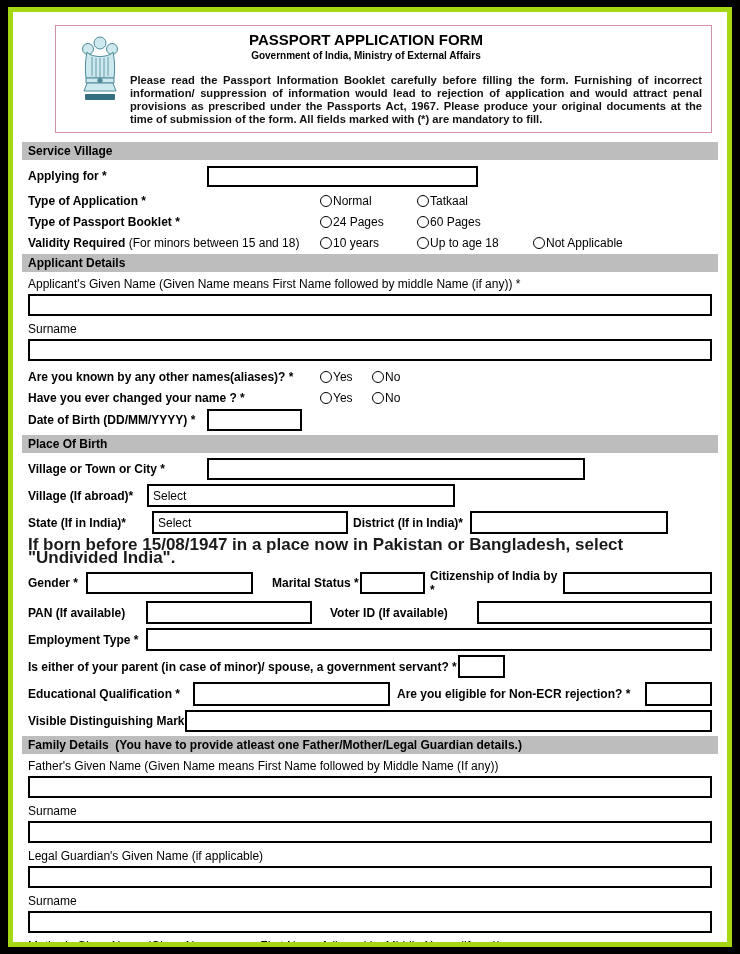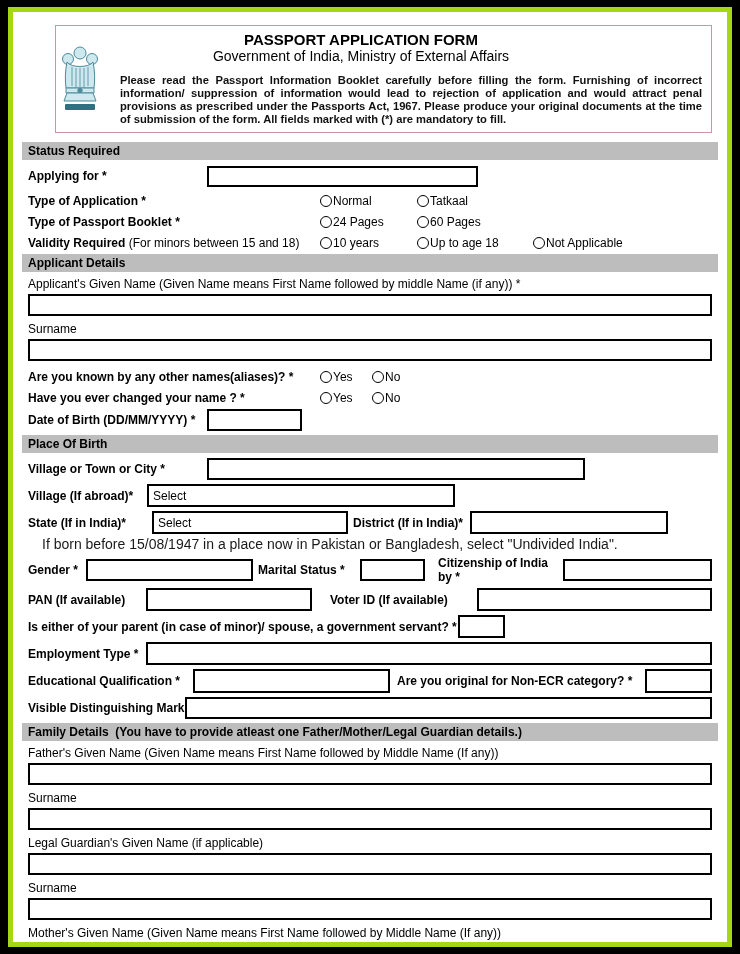--- a/index.html
+++ b/index.html
@@ -10,26 +10,26 @@
   }
   .frame {
     position:absolute; top:7px; left:8px; right:8px; bottom:7px;
     border:5px solid #a5d712; background:#fff; overflow:hidden;
   }
   .content { padding:13px 9px 0 9px; }
 
   
   .hdr {
     border:1px solid #d191a8; margin:0 6px 9px 33px;
-    padding:5px 9px 6px 1px; display:flex; gap:17px;align-items:center;
+    padding:5px 9px 6px 21px; display:flex; gap:7px;
   }
   .hdr-emblem { flex:0 0 46px; padding-top:3px; }
   .hdr-text { flex:1; min-width:0; }
   .hdr-title  { text-align:center; font-weight:bold; font-size:15px; line-height:17px; margin-right:100px; }
-  .hdr-sub    { text-align:center; font-weight:normal; font-size:14px; line-height:16px; margin-right:100px; }
+  .hdr-sub    { text-align:center; font-weight:bold; font-size:10px; line-height:16px; margin-right:100px; }
   .hdr-para   { font-weight:bold; font-size:11.2px; line-height:13px; text-align:justify; margin-top:10px; color:#111; }
 
   
   .bar {
     background:#bdbdbd; color:#000; font-weight:bold; font-size:12px;
     line-height:14px; padding:2px 6px; height:18px; margin:2px 0 5px 0;
     white-space:pre-wrap;
   }
 
   
@@ -51,21 +51,21 @@
     font-family:"Liberation Sans", sans-serif; font-size:12px;
   }
 
   
   .ropt { display:inline-flex; align-items:center; font-weight:normal; font-size:12px; flex-shrink:0; }
   .rc {
     width:12px; height:12px; border:1.5px solid #000; border-radius:50%;
     background:#fff; margin-right:1px; flex:0 0 auto; display:inline-block;
   }
 
-  .note { font-weight:normal; font-size:14px; color:#1a1a1a; margin:1px 6px 5px 20px; line-height:13px; }
+  .note { font-weight:bold; font-size:17px; color:#1a1a1a; margin:1px 6px 5px 6px; line-height:13px; }
 </style>
 </head>
 <body>
 
 <div class="frame">
 <div class="content">
 
   <div class="hdr">
     <div class="hdr-emblem">
       <svg width="46" height="68" viewBox="0 0 46 68">
@@ -84,21 +84,21 @@
         <rect x="8" y="60" width="30" height="6" fill="#336f80" rx="1"></rect>
       </svg>
     </div>
     <div class="hdr-text">
       <div class="hdr-title">PASSPORT APPLICATION FORM</div>
       <div class="hdr-sub">Government of India, Ministry of External Affairs</div>
       <div class="hdr-para">Please read the Passport Information Booklet carefully before filling the form. Furnishing of incorrect information/ suppression of information would lead to rejection of application and would attract penal provisions as prescribed under the Passports Act, 1967. Please produce your original documents at the time of submission of the form. All fields marked with (*) are mandatory to fill.</div>
     </div>
   </div>
 
-  <div class="bar">Status Required</div>
+  <div class="bar">Service Village</div>
 
   <div class="row">
     <span class="lb" style="flex:0 0 179px">Applying for *</span>
     <input class="box" style="width: 271px; height: 21px;">
   </div>
 
   <div class="row sm">
     <span class="lb" style="flex:0 0 292px">Type of Application *</span>
     <span class="ropt" style="width:97px">
           <span class="rc"></span>
@@ -192,47 +192,47 @@
     <input class="box" style="width: 196px; height: 23px;" value="Select">
     <span class="lb" style="flex:0 0 122px;padding-left:5px">District (If in India)*</span>
     <input class="box" style="width: 198px; height: 23px;">
   </div>
 
   <div class="note">If born before 15/08/1947 in a place now in Pakistan or Bangladesh, select "Undivided India".</div>
 
   <div class="row">
     <span class="lb" style="flex:0 0 58px">Gender *</span>
     <input class="box" style="width: 167px;">
-    <span class="lb" style="flex:0 0 107px;padding-left:5px">Marital Status *</span>
+    <span class="lb" style="flex:0 0 107px;padding-left:19px">Marital Status *</span>
     <input class="box" style="width: 65px;">
-    <span class="lb" style="flex:0 0 138px;padding-left:13px">Citizenship of India by *</span>
+    <span class="lb" style="flex:0 0 138px;padding-left:5px">Citizenship of India by *</span>
     <input class="box grow" style="">
   </div>
 
   <div class="row">
     <span class="lb" style="flex:0 0 118px">PAN (If available)</span>
     <input class="box" style="width: 166px; height: 23px;">
     <span class="lb" style="flex:0 0 165px;padding-left:18px">Voter ID (If available)</span>
     <input class="box grow" style="height: 23px;">
   </div>
 
   <div class="row">
+    <span class="lb" style="flex:0 0 118px">Employment Type *</span>
+    <input class="box grow" style="height: 23px;">
+  </div>
+
+  <div class="row">
     <span class="lb" style="flex:0 0 430px">Is either of your parent (in case of minor)/ spouse, a government servant? *</span>
     <input class="box" style="width: 47px; height: 23px;">
   </div>
 
   <div class="row">
-    <span class="lb" style="flex:0 0 118px">Employment Type *</span>
-    <input class="box grow" style="height: 23px;">
-  </div>
-
-  <div class="row">
     <span class="lb" style="flex:0 0 165px">Educational Qualification *</span>
     <input class="box" style="width: 197px; height: 24px;">
-    <span class="lb" style="padding-left:7px">Are you original for Non-ECR category? *</span>
+    <span class="lb" style="padding-left:7px">Are you eligible for Non-ECR rejection? *</span>
     <input class="box" style="width: 67px; height: 24px; margin-left: auto;">
   </div>
 
   <div class="row">
     <span class="lb" style="flex:0 0 157px">Visible Distinguishing Mark</span>
     <input class="box grow" style="">
   </div>
 
   <div class="bar">Family Details  (You have to provide atleast one Father/Mother/Legal Guardian details.)</div>
 

